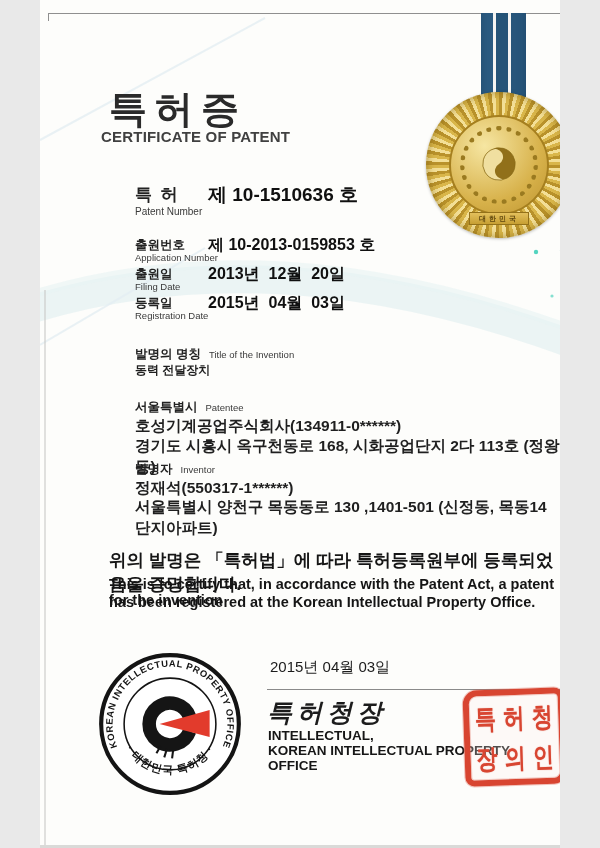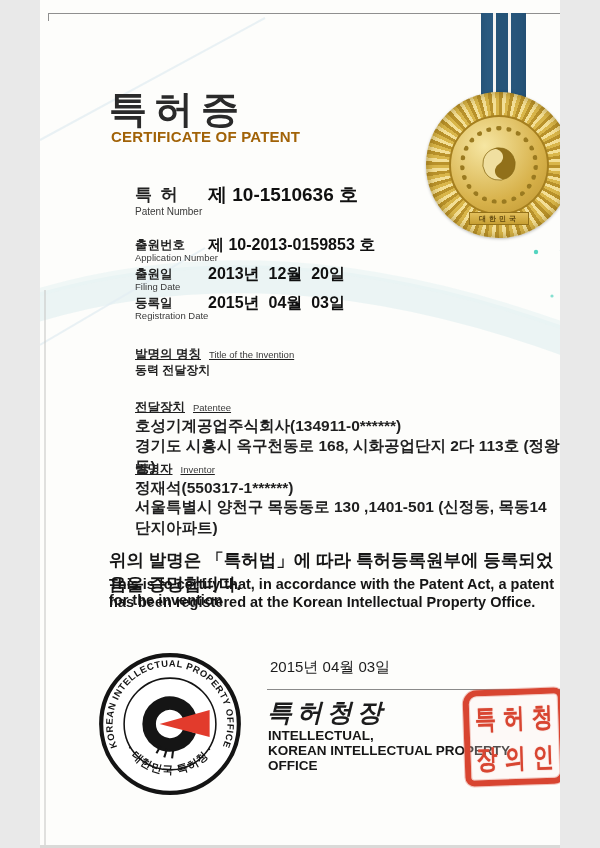--- a/index.html
+++ b/index.html
@@ -44,41 +44,41 @@
   .medal-taegeuk{position:absolute;left:55px;top:54px;width:36px;height:36px;}
   .medal-banner{
     position:absolute;left:50%;bottom:13px;transform:translateX(-50%);
     width:58px;height:11px;display:flex;align-items:center;justify-content:center;
     background:linear-gradient(#e3c05c,#c79f33);border:1px solid #93711a;
     font-size:7px;font-weight:bold;letter-spacing:3px;color:#5f470e;white-space:nowrap;
   }
 
   
   .title-kr{left:69px;top:84px;font-size:38px;font-weight:800;letter-spacing:8px;color:#2a2a2a;z-index:2;}
-  .title-en{left:71px;top:128px;font-size:15px;font-weight:700;letter-spacing:.2px;color:#a16207;z-index:2;}
+  .title-en{left:61px;top:128px;font-size:15px;font-weight:700;letter-spacing:.2px;color:#404040;z-index:2;}
 
   
   .lbl-kr{font-weight:700;color:#222;}
   .lbl-en{font-size:9.5px;color:#3a3a3a;}
   .val{font-weight:700;color:#101010;white-space:pre;}
   .row1-lbl{left:95px;top:183px;font-size:17px;letter-spacing:2px;}
   .row1-sub{left:95px;top:206px;font-size:10px;}
   .row1-val{left:168px;top:182px;font-size:19px;}
   .row2-lbl{left:95px;top:237px;font-size:12.5px;}
   .row2-sub{left:95px;top:252px;}
   .row2-val{left:168px;top:235px;font-size:16px;}
   .row3-lbl{left:95px;top:266px;font-size:12.5px;}
   .row3-sub{left:95px;top:281px;}
   .row3-val{left:168px;top:264px;font-size:16px;}
   .row4-lbl{left:95px;top:295px;font-size:12.5px;}
   .row4-sub{left:95px;top:310px;}
   .row4-val{left:168px;top:293px;font-size:16px;}
 
   
-  .sec-label{display:flex;align-items:baseline;gap:8px;text-decoration:underline;}
+  .sec-label{display:flex;align-items:baseline;gap:8px;}
   .invention-label{left:95px;top:346px;}
   .invention-title{left:95px;top:362px;font-size:12px;font-weight:700;}
   .patentee-label{left:95px;top:399px;}
   .patentee-name{left:95px;top:416px;font-size:15.5px;font-weight:700;}
   .patentee-addr{left:95px;top:436px;font-size:15.5px;font-weight:700;}
   .inventor-label{left:95px;top:461px;}
   .inventor-name{left:95px;top:478px;font-size:15.5px;font-weight:700;}
   .inventor-addr{left:95px;top:497px;font-size:15.5px;font-weight:700;}
   .sec-kr{font-size:12.5px;font-weight:700;color:#222;}
 
@@ -166,21 +166,21 @@
   <div class="abs lbl-en row4-sub">Registration Date</div>
   <div class="abs val row4-val">2015년  04월  03일</div>
 
   <div class="abs sec-label invention-label">
     <span class="sec-kr">발명의 명칭</span>
     <span class="lbl-en">Title of the Invention</span>
   </div>
   <div class="abs invention-title">동력 전달장치</div>
 
   <div class="abs sec-label patentee-label">
-    <span class="sec-kr">전달장치</span>
+    <span class="sec-kr">서울특별시</span>
     <span class="lbl-en">Patentee</span>
   </div>
   <div class="abs patentee-name">호성기계공업주식회사(134911-0******)</div>
   <div class="abs patentee-addr">경기도 시흥시 옥구천동로 168, 시화공업단지 2다 113호 (정왕동)</div>
 
   <div class="abs sec-label inventor-label">
     <span class="sec-kr">발명자</span>
     <span class="lbl-en">Inventor</span>
   </div>
   <div class="abs inventor-name">정재석(550317-1******)</div>

